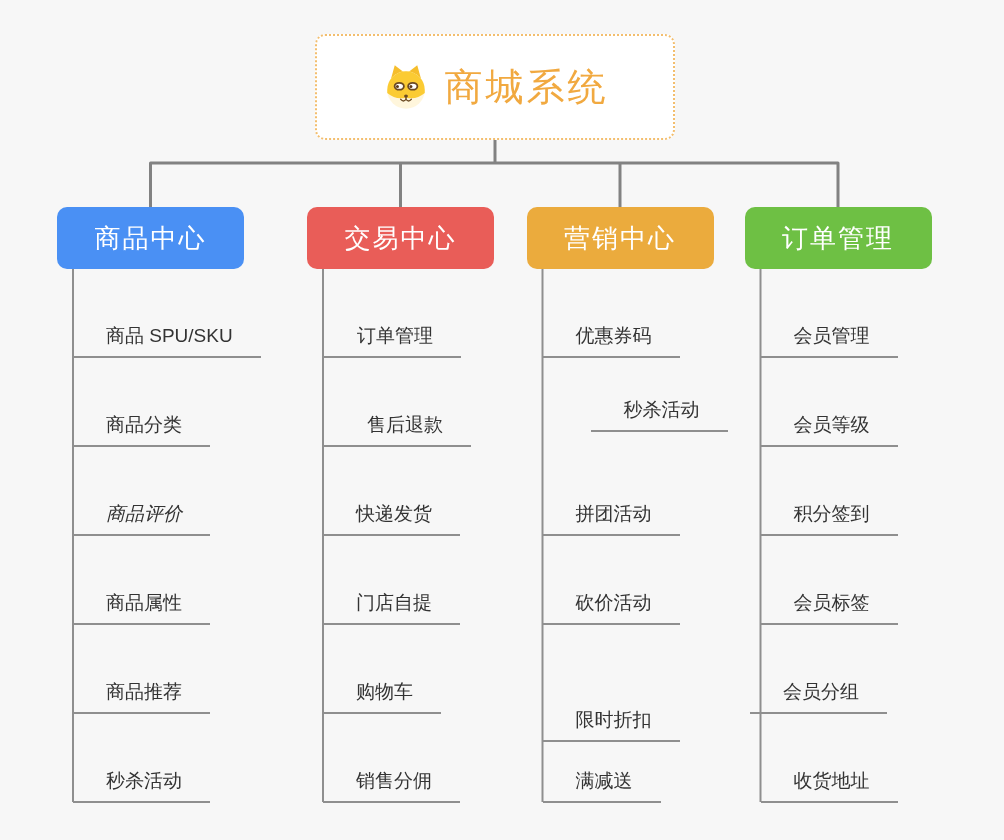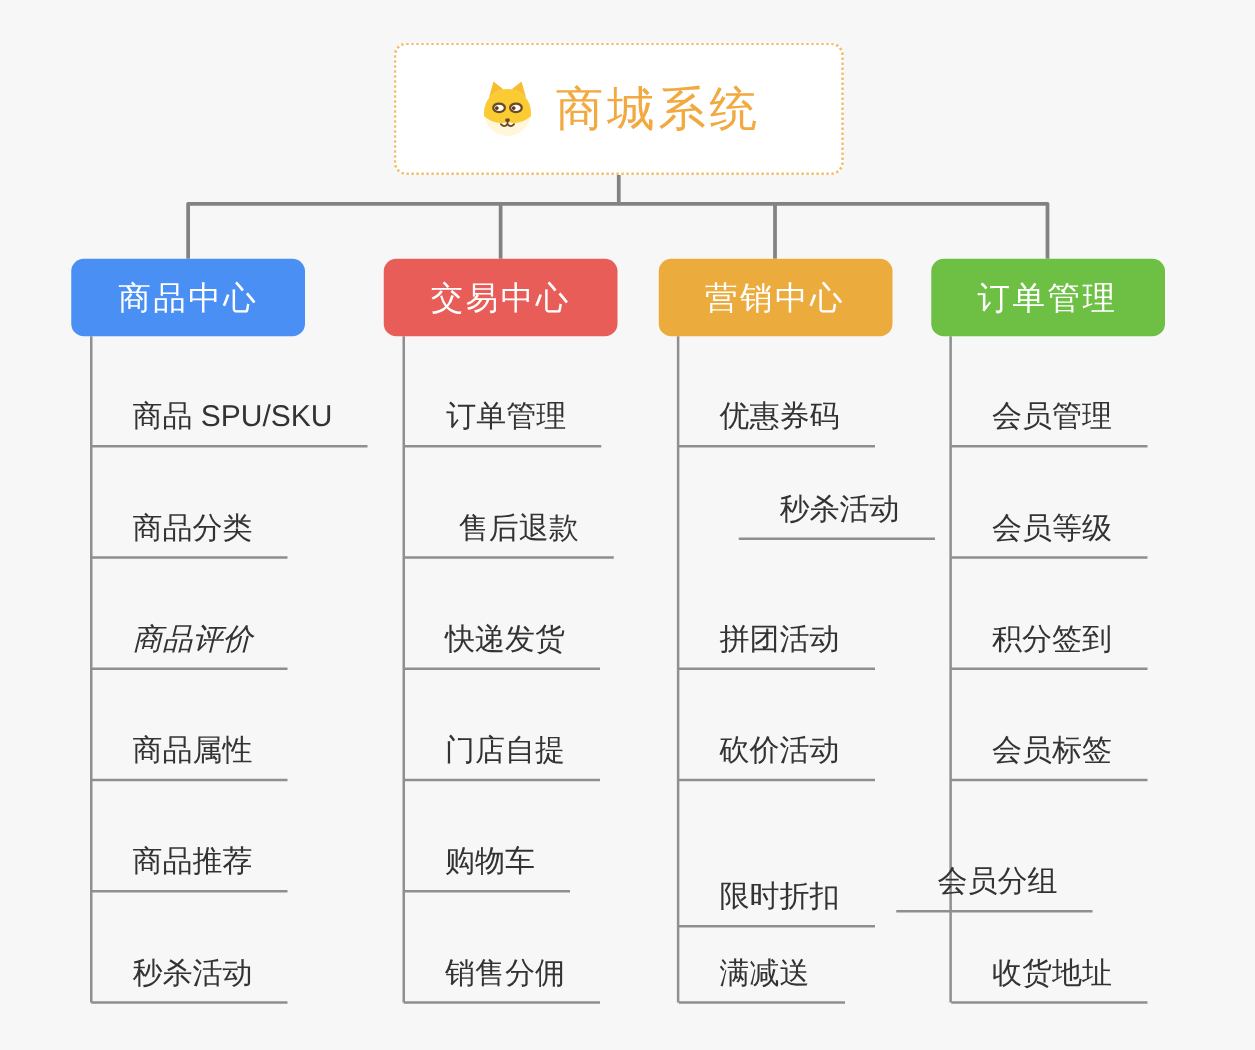--- a/index.html
+++ b/index.html
@@ -40,21 +40,21 @@
     letter-spacing:2px;
     z-index:2;
   }
   .leaf{
     position:absolute;
     box-sizing:border-box;
     height:42px;
     display:flex;align-items:flex-end;
     padding:0 28px 7px 33px;
     border-bottom:2px solid #8F8F8F;
-    font-size:24px;
+    font-size:19px;
     color:#333333;
     white-space:nowrap;
     z-index:2;
   }
 </style>
 </head>
 <body>
 
 <div id="canvas" style="background: rgb(247, 247, 247);">
 
@@ -107,16 +107,16 @@
       <div class="leaf" style="left: 542.5px; top: 390px; margin-left: 48px;">秒杀活动</div>
       <div class="leaf" style="left: 542.5px; top: 494px;">拼团活动</div>
       <div class="leaf" style="left: 542.5px; top: 583px;">砍价活动</div>
       <div class="leaf" style="left: 542.5px; top: 672px; margin-top: 28px;">限时折扣</div>
       <div class="leaf" style="left: 542.5px; top: 761px;">满减送</div>
       <div class="branch-header" style="left: 744.5px; top: 207px; background: rgb(110, 192, 68); color: rgb(255, 255, 255);">订单管理</div>
       <div class="leaf" style="left: 760.5px; top: 316px;">会员管理</div>
       <div class="leaf" style="left: 760.5px; top: 405px;">会员等级</div>
       <div class="leaf" style="left: 760.5px; top: 494px;">积分签到</div>
       <div class="leaf" style="left: 760.5px; top: 583px;">会员标签</div>
-      <div class="leaf" style="left: 717px; top: 672px; margin-top: 16px;">会员分组</div>
+      <div class="leaf" style="left: 750px; top: 672px;">会员分组</div>
       <div class="leaf" style="left: 760.5px; top: 761px;">收货地址</div>
     </div>
 </div>
 
 </body></html>

